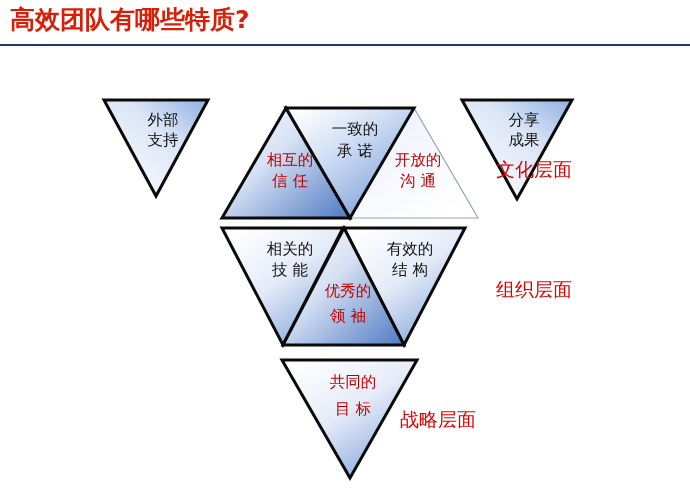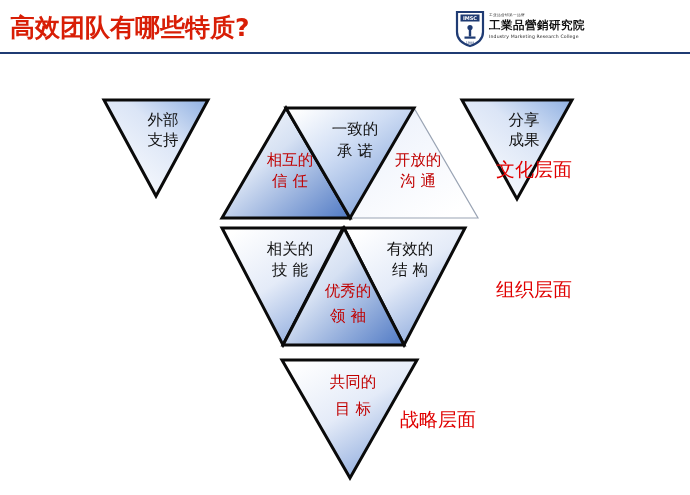--- a/index.html
+++ b/index.html
@@ -11,21 +11,21 @@
     width: 690px;
     height: 495px;
     position: relative;
     overflow: hidden;
     font-family: "DejaVu Sans", "Liberation Sans", sans-serif;
   }
 
   
   #header {
     position: absolute;
-    left: 0; top: 8px;
+    left: 0; top: 0;
     width: 581px; height: 46px;
   }
   #slide-title {
     position: absolute;
     left: 10px; top: 3px;
     font-size: 25px;
     line-height: 34px;
     font-weight: bold;
     color: #d81e06;
     letter-spacing: 0px;
@@ -103,37 +103,20 @@
 </style>
 </head>
 <body>
 
 <div id="header">
 
   <div id="slide-title">高效团队有哪些特质?</div>
 
   <div id="header-rule"></div>
 
-  <div id="logo">
-    <svg id="logo-shield" viewBox="0 0 30 38">
-      <path d="M2 2 H28 V22 Q28 32 15 36 Q2 32 2 22 Z" fill="#ffffff" stroke="#1f3b73" stroke-width="2.2"></path>
-      <rect x="5.5" y="4.5" width="19" height="7" fill="#1f3b73"></rect>
-      <text x="15" y="10.2" font-family="'DejaVu Sans','Liberation Sans',sans-serif" font-size="5" fill="#ffffff" text-anchor="middle" font-weight="bold">IMSC</text>
-      <circle cx="15" cy="17.5" r="2.6" fill="#1f3b73"></circle>
-      <rect x="13.8" y="19.5" width="2.4" height="7" fill="#1f3b73"></rect>
-      <rect x="9.5" y="26.5" width="11" height="2.2" fill="#1f3b73"></rect>
-      <text x="15" y="34" font-family="'DejaVu Sans','Liberation Sans',sans-serif" font-size="3.4" fill="#1f3b73" text-anchor="middle">1988</text>
-    </svg>
-
-    <div id="logo-text-block">
-      <div class="logo-line-micro">工业品营销第一品牌</div>
-      <div class="logo-line-cn">工業品營銷研究院</div>
-      <div class="logo-line-en">Industry Marketing Research College</div>
-    </div>
-  </div>
 </div>
 
 <div id="diagram">
 <svg width="690" height="449" viewBox="0 0 690 449">
   <defs>
 
     <linearGradient id="gDeep" x1="0" y1="0" x2="1" y2="1">
       <stop offset="0%" stop-color="#ffffff"></stop>
       <stop offset="42%" stop-color="#d6e1f3"></stop>
       <stop offset="100%" stop-color="#4f79c4"></stop>

